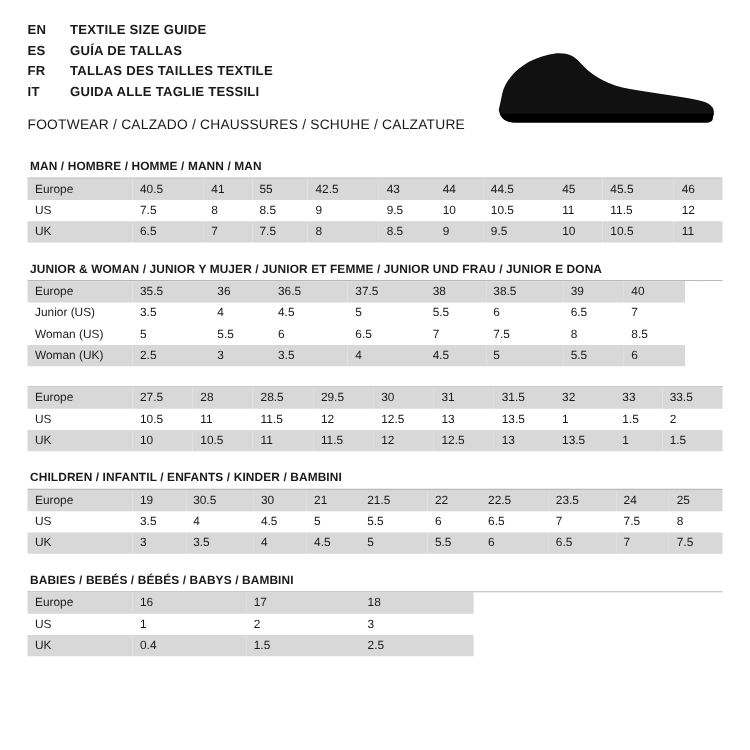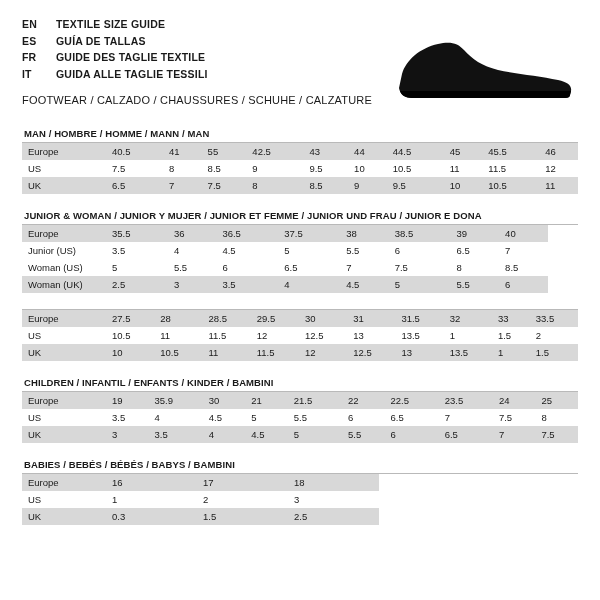--- a/index.html
+++ b/index.html
@@ -110,21 +110,21 @@
           <tr>
             <td class="lang-code">EN</td>
             <td class="lang-title">TEXTILE SIZE GUIDE</td>
           </tr>
           <tr>
             <td class="lang-code">ES</td>
             <td class="lang-title">GUÍA DE TALLAS</td>
           </tr>
           <tr>
             <td class="lang-code">FR</td>
-            <td class="lang-title">GUIDE DES TAGLIE TEXTILE</td>
+            <td class="lang-title">TALLAS DES TAILLES TEXTILE</td>
           </tr>
           <tr>
             <td class="lang-code">IT</td>
             <td class="lang-title">GUIDA ALLE TAGLIE TESSILI</td>
           </tr>
         </tbody>
     </table>
 
     <div class="shoe-wrap">
       <svg viewBox="0 0 180 70" width="180" height="70" aria-hidden="true">
@@ -293,21 +293,21 @@
         </table>
       </div>
       <div class="block">
         <div class="block-title">CHILDREN / INFANTIL / ENFANTS / KINDER / BAMBINI</div>
         <div class="rule"></div>
         <table class="sizes">
           <tbody>
             <tr class="shaded">
               <td class="lbl">Europe</td>
               <td>19</td>
-              <td>35.9</td>
+              <td>30.5</td>
               <td>30</td>
               <td>21</td>
               <td>21.5</td>
               <td>22</td>
               <td>22.5</td>
               <td>23.5</td>
               <td>24</td>
               <td>25</td>
             </tr>
             <tr>
@@ -365,21 +365,21 @@
               <td style="background: rgb(255, 255, 255);"></td>
               <td style="background: rgb(255, 255, 255);"></td>
               <td style="background: rgb(255, 255, 255);"></td>
               <td style="background: rgb(255, 255, 255);"></td>
               <td style="background: rgb(255, 255, 255);"></td>
               <td style="background: rgb(255, 255, 255);"></td>
               <td style="background: rgb(255, 255, 255);"></td>
             </tr>
             <tr class="shaded">
               <td class="lbl">UK</td>
-              <td>0.3</td>
+              <td>0.4</td>
               <td>1.5</td>
               <td>2.5</td>
               <td style="background: rgb(255, 255, 255);"></td>
               <td style="background: rgb(255, 255, 255);"></td>
               <td style="background: rgb(255, 255, 255);"></td>
               <td style="background: rgb(255, 255, 255);"></td>
               <td style="background: rgb(255, 255, 255);"></td>
               <td style="background: rgb(255, 255, 255);"></td>
               <td style="background: rgb(255, 255, 255);"></td>
             </tr>

